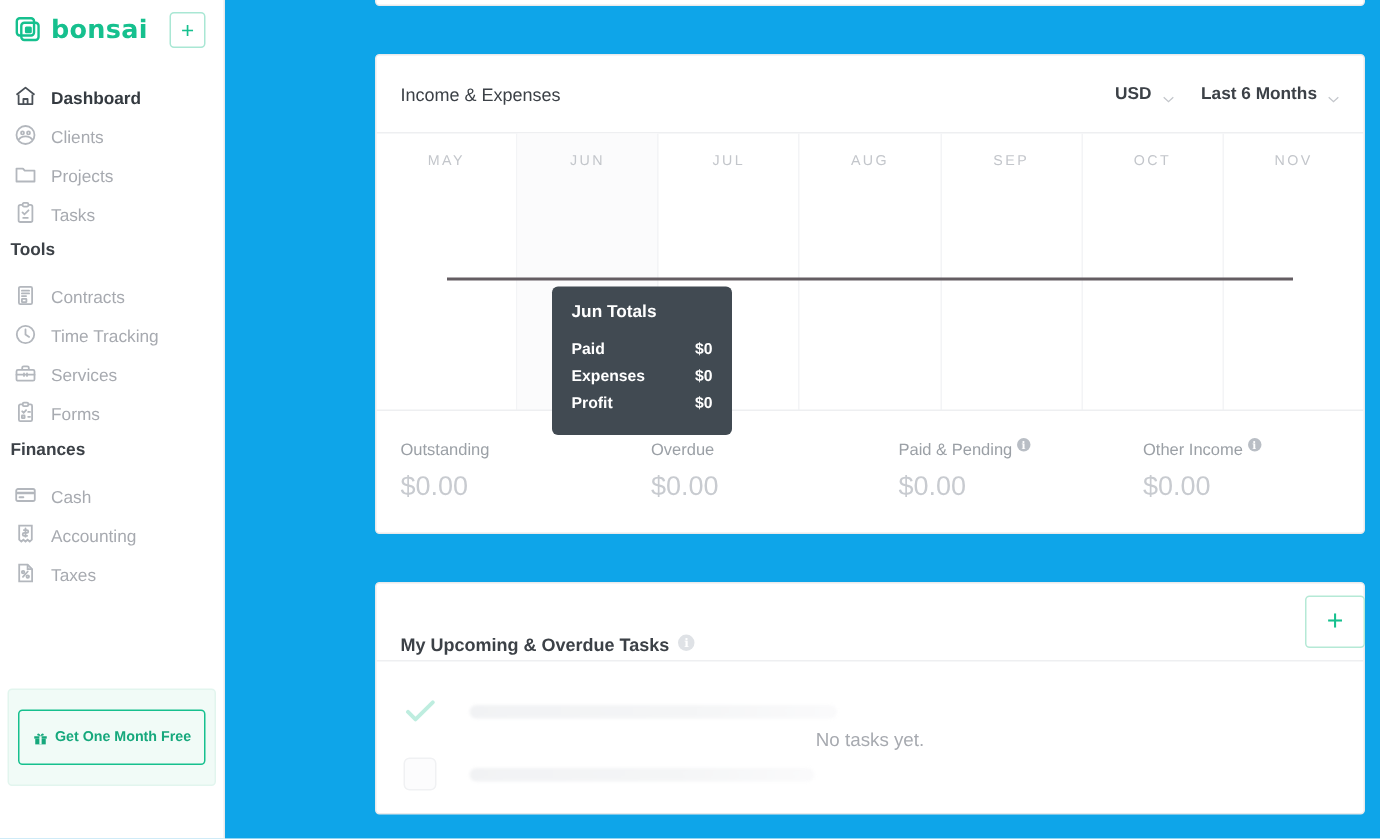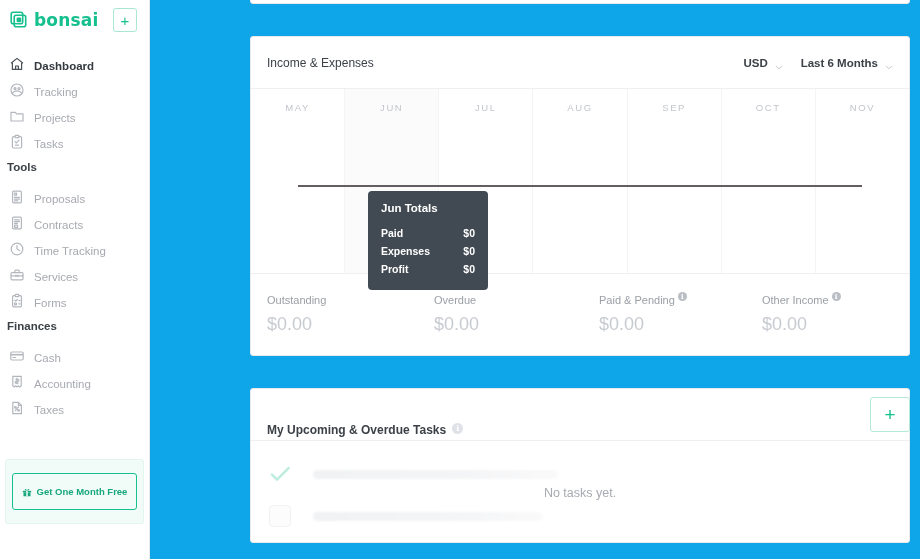--- a/index.html
+++ b/index.html
@@ -233,21 +233,21 @@
 
       <div class="nav-item">
         <span class="ico">
           <svg viewBox="0 0 16 16" width="16" height="16" fill="none" stroke="#b3b7bd" stroke-width="1.2">
             <circle cx="8" cy="8" r="6"></circle>
               <path d="M3.2 11.4c1.1-1.7 2.8-2.5 4.8-2.5s3.7.8 4.8 2.5"></path>
             <circle cx="6" cy="6.6" r="1"></circle>
               <circle cx="10" cy="6.6" r="1"></circle>
           </svg>
         </span>
-        <span>Tracking</span>
+        <span>Clients</span>
       </div>
 
       <div class="nav-item">
         <span class="ico">
           <svg viewBox="0 0 16 16" width="16" height="16" fill="none" stroke="#b3b7bd" stroke-width="1.2" stroke-linejoin="round">
             <path d="M2 4.4h4.3l1.2 1.4H14v7.2H2z"></path>
           </svg>
         </span>
         <span>Projects</span>
       </div>
@@ -260,30 +260,20 @@
             <path d="M6 7.6l1.3 1.3 2.7-2.7" stroke-linecap="round"></path>
             <path d="M6 11.2h4"></path>
           </svg>
         </span>
         <span>Tasks</span>
       </div>
 
       <div class="nav-group-title">Tools</div>
 
 
-      <div class="nav-item">
-        <span class="ico">
-          <svg viewBox="0 0 16 16" width="16" height="16" fill="none" stroke="#b3b7bd" stroke-width="1.2">
-            <rect x="3.6" y="2.2" width="8.8" height="11.6" rx="1"></rect>
-            <rect x="5.6" y="4.2" width="2" height="2" rx=".3"></rect>
-            <path d="M5.6 8.4h4.8M5.6 10.2h4.8M5.6 11.9h3.2" stroke-linecap="round"></path>
-          </svg>
-        </span>
-        <span>Proposals</span>
-      </div>
 
       <div class="nav-item">
         <span class="ico">
           <svg viewBox="0 0 16 16" width="16" height="16" fill="none" stroke="#b3b7bd" stroke-width="1.2">
             <rect x="3.6" y="2.2" width="8.8" height="11.6" rx="1"></rect>
             <path d="M5.6 4.8h4.8M5.6 6.6h4.8M5.6 8.4h2.8" stroke-linecap="round"></path>
             <rect x="5.6" y="10.2" width="3" height="2.2" rx=".3"></rect>
           </svg>
         </span>
         <span>Contracts</span>

